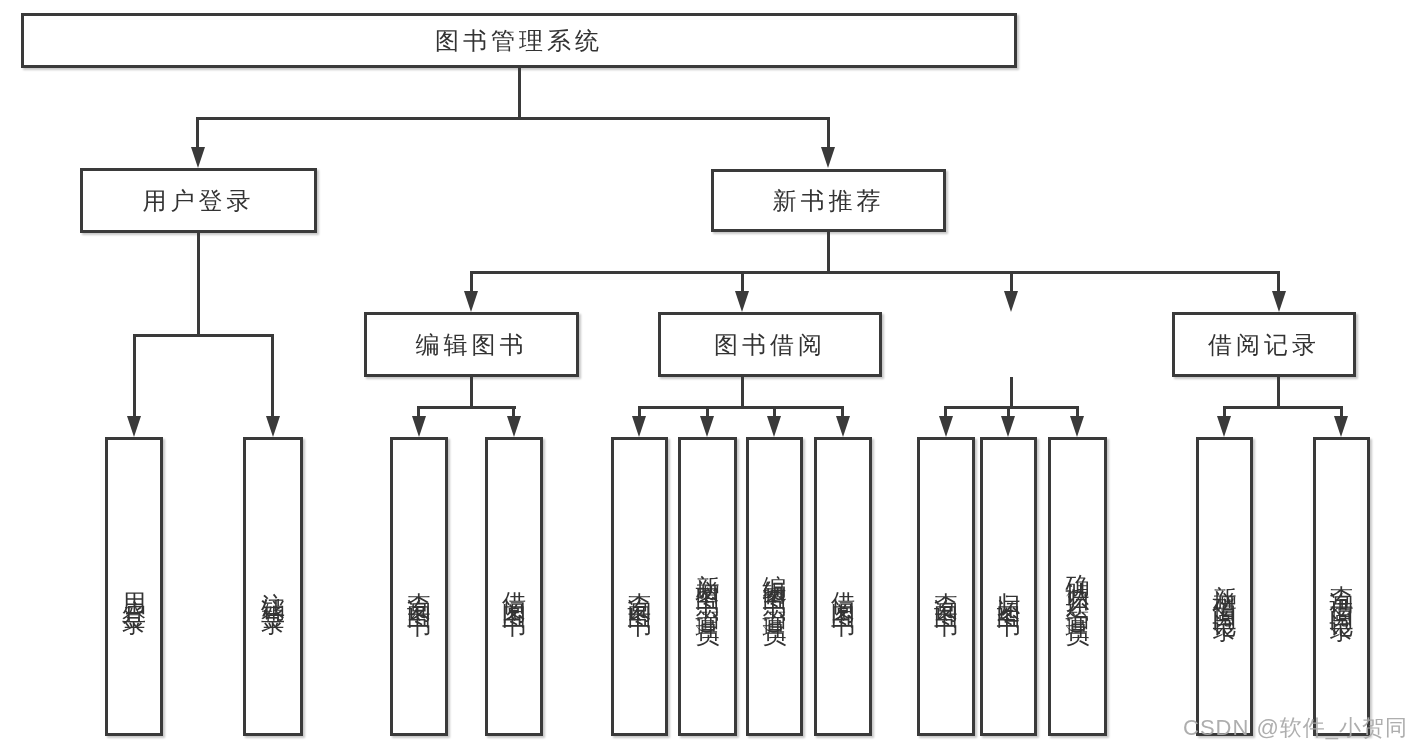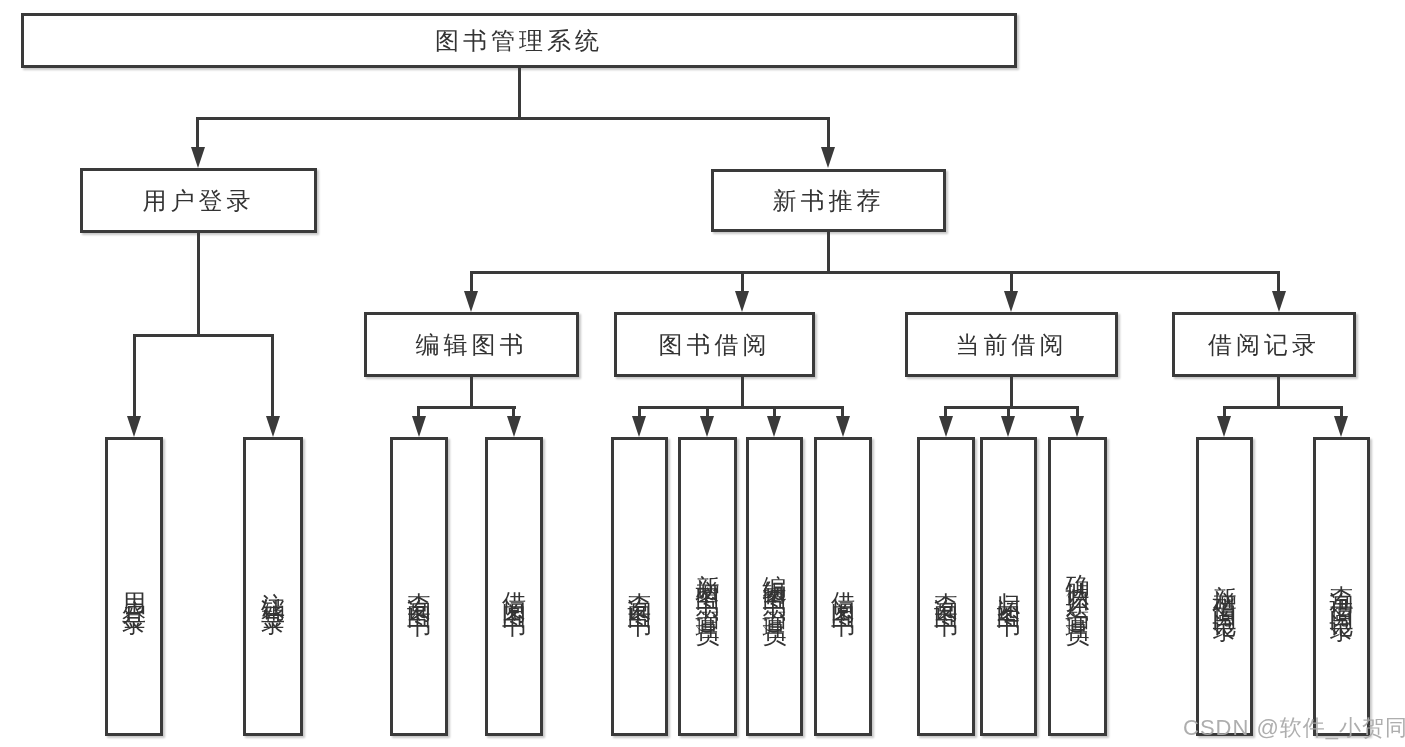--- a/index.html
+++ b/index.html
@@ -57,22 +57,21 @@
 <body>
 
 <div class="canvas">
 
   <div class="hnode" style="left:21px;top:13px;width:996px;height:55px">图书管理系统</div>
 
   <div class="hnode" style="left:80px;top:168px;width:237px;height:65px">用户登录</div>
   <div class="hnode" style="left:711px;top:169px;width:235px;height:63px">新书推荐</div>
 
   <div class="hnode" style="left:364px;top:312px;width:215px;height:65px">编辑图书</div>
-  <div class="hnode" style="left:614px;top:312px;width:201px;height:65px">图书借阅</div>
-  <div class="hnode" style="left:905px;top:312px;width:213px;height:65px">当前借阅</div>
+  <div class="hnode" style="left:658px;top:312px;width:224px;height:65px">图书借阅</div>
   <div class="hnode" style="left:1172px;top:312px;width:184px;height:65px">借阅记录</div>
 
   <div class="vnode" style="left:105px;width:58px">用户登录</div>
   <div class="vnode" style="left:243px;width:60px">注销登录</div>
 
   <div class="vnode" style="left:390px;width:58px">查询图书</div>
   <div class="vnode" style="left:485px;width:58px">借阅图书</div>
 
   <div class="vnode" style="left:611px;width:57px">查询图书</div>
   <div class="vnode" style="left:678px;width:59px">新增图书（管理员）</div>

